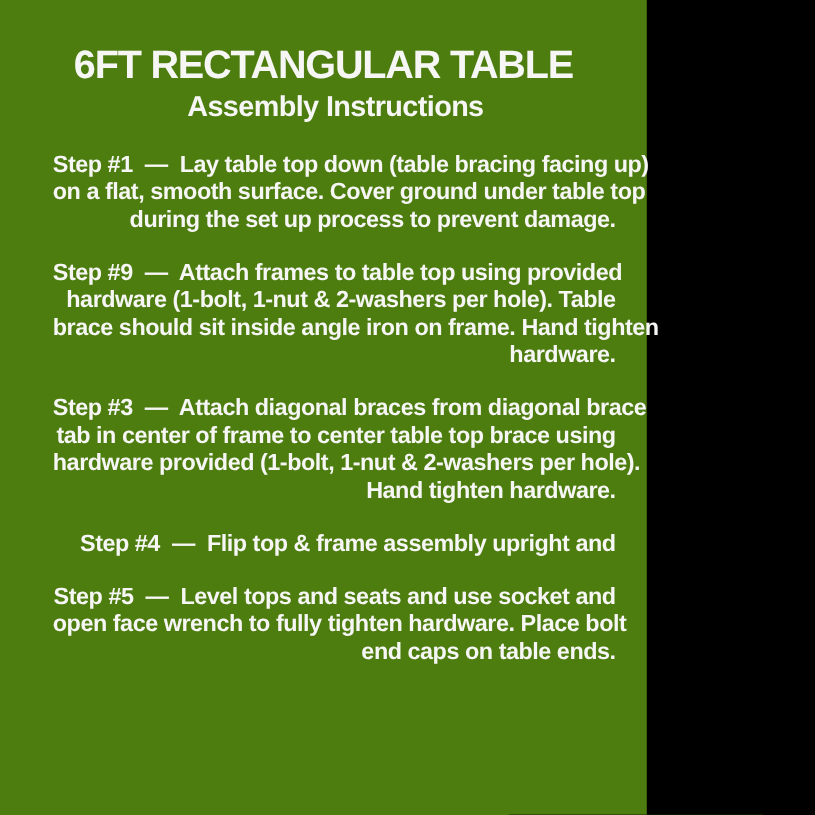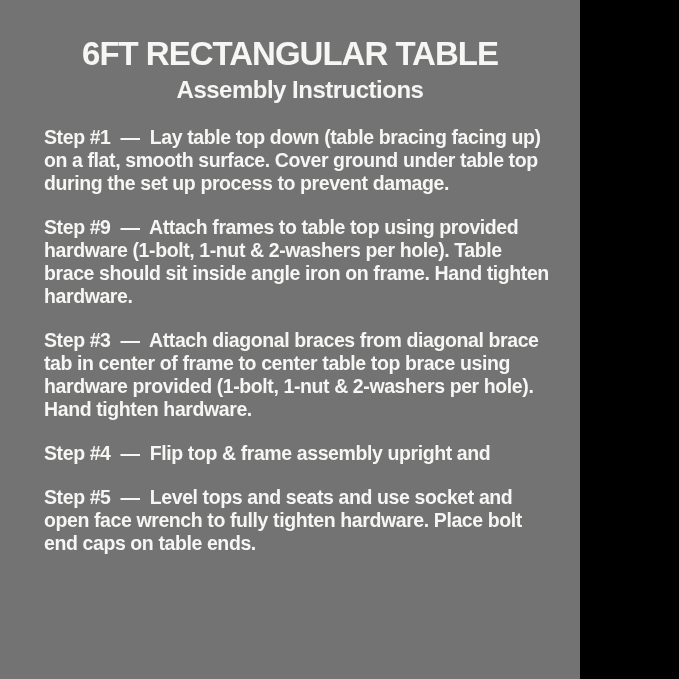--- a/index.html
+++ b/index.html
@@ -3,24 +3,24 @@
 <meta charset="utf-8">
 <style>
   html, body { margin: 0; padding: 0; }
   body {
     width: 679px;
     height: 679px;
     overflow: hidden;
     background: #000000;
   }
   .poster {
-    width: 580px;
+    width: 539px;
     height: 679px;
     box-sizing: border-box;
-    background: #737373;
+    background: #4d7c0f;
     color: #f6f6f4;
     font-family: "Liberation Sans", sans-serif;
     font-weight: 700;
     padding-top: 36px;
   }
   .title {
     text-align: center;
     font-size: 33px;
     line-height: 36px;
     letter-spacing: -1px;
@@ -28,20 +28,21 @@
   .subtitle {
     text-align: center;
     font-size: 24px;
     line-height: 28px;
     margin-top: 4px;
     letter-spacing: -0.5px;
     padding-left: 20px;
   }
   .steps {
     margin: 22px 26px 0 44px;
+    text-align: right;
   }
   .step {
     margin-bottom: 21px;
   }
   .line {
     font-size: 19.5px;
     line-height: 23px;
     letter-spacing: -0.4px;
     white-space: pre; 
   }

